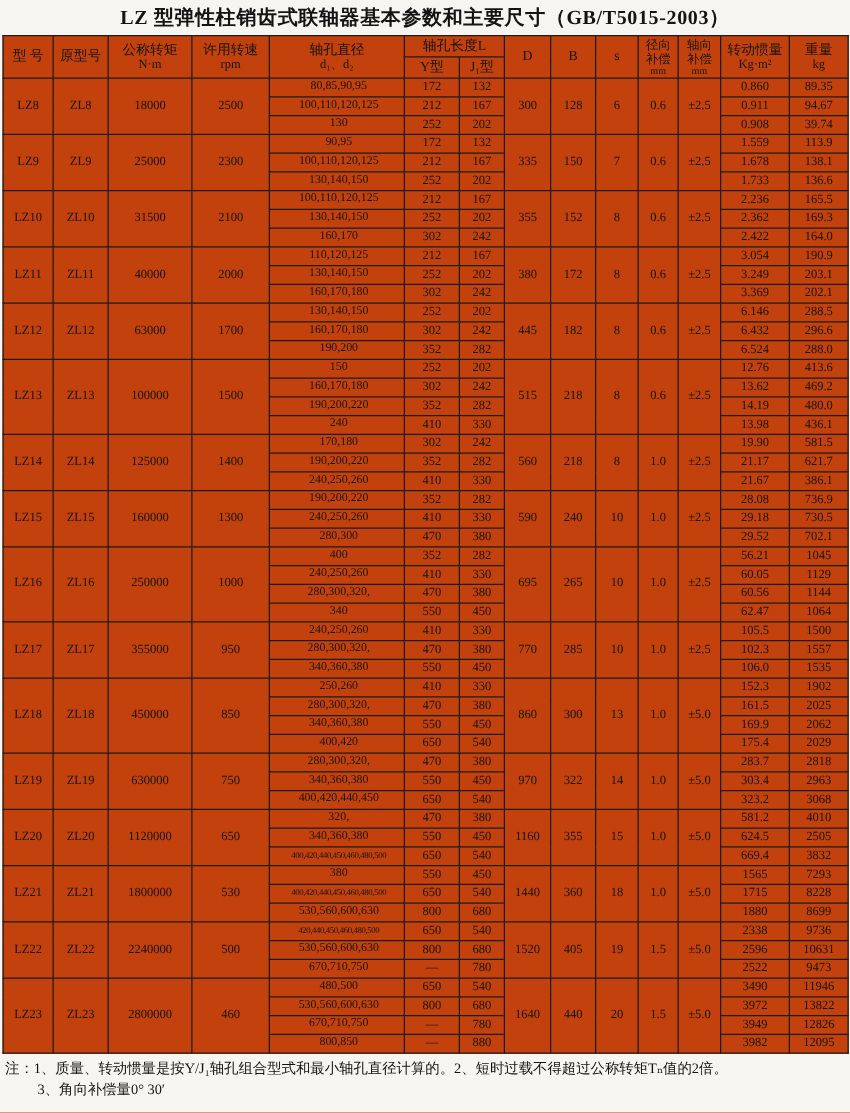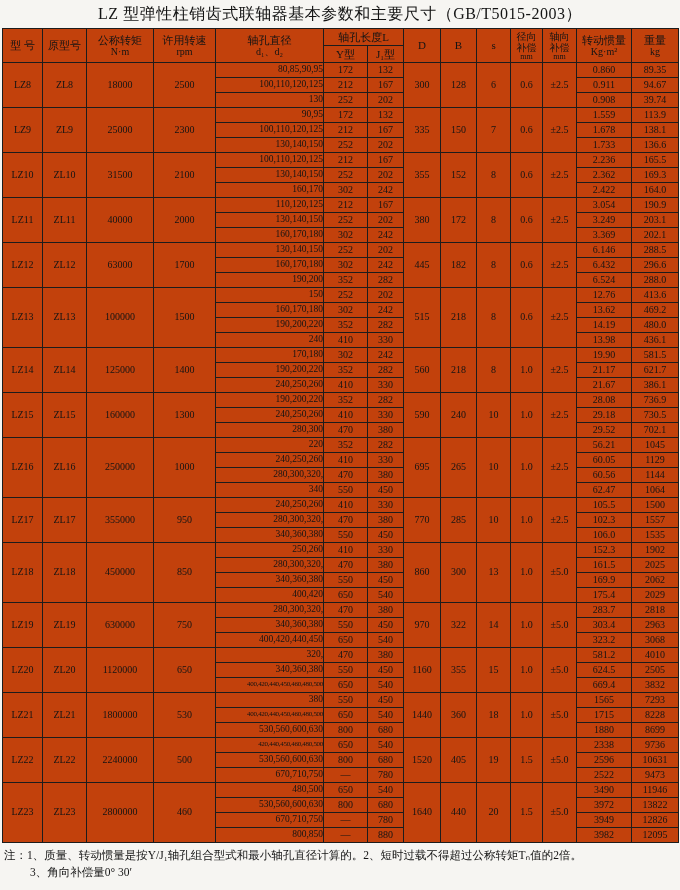--- a/index.html
+++ b/index.html
@@ -3,40 +3,40 @@
 <meta charset="utf-8">
 <style>
   html,body{margin:0;padding:0;}
   body{
     width:680px;height:890px;
     background:#f6f5f2;color:#141414;
     font-family:"Liberation Serif","DejaVu Serif",serif;
     overflow:hidden;
   }
   .title{
-    text-align:center;font-weight:normal;font-size:16px;
+    text-align:center;font-weight:bold;font-size:16px;
     padding:4px 0 3px 0;letter-spacing:0.5px;white-space:nowrap;
   }
   table{
     border-collapse:collapse;table-layout:fixed;
     width:676px;margin:0 2px;background:#c2410c;
   }
   th,td{
     border:1px solid #1c1c1c;
     text-align:center;vertical-align:middle;
     font-size:10px;line-height:1.05;
     padding:0;height:14px;overflow:hidden;white-space:nowrap;
   }
   thead th{font-weight:normal;font-size:11px;padding:1px 0;}
   thead .hline{display:block;line-height:1.15;}
   thead .hsub{display:block;font-size:10px;line-height:1.1;}
   thead .hmm{display:block;font-size:8px;line-height:1;}
-  td.bore{text-align:right;padding-left:3px;font-size:9.5px;}
+  td.bore{text-align:center;padding-left:3px;font-size:9.5px;}
   td.bore.tiny{font-size:7px;letter-spacing:-0.3px;margin-left:24px;}
-  .notes{font-size:11.5px;padding:4px 2px 0 4px;line-height:1.5;font-family:Liberation Serif, serif;}
+  .notes{font-size:11.5px;padding:4px 2px 0 4px;line-height:1.5;}
   .notes .n2{padding-left:26px;}
 </style>
 </head>
 <body>
 
 <div class="title">LZ 型弹性柱销齿式联轴器基本参数和主要尺寸（GB/T5015-2003）</div>
 
 <table>
   <colgroup>
     <col style="width:40px">
@@ -360,21 +360,21 @@
         <td>470</td>
         <td>380</td>
         <td>29.52</td>
         <td>702.1</td>
       </tr>
       <tr>
         <td rowspan="4">LZ16</td>
         <td rowspan="4">ZL16</td>
         <td rowspan="4">250000</td>
         <td rowspan="4">1000</td>
-        <td class="bore">220</td>
+        <td class="bore">400</td>
         <td>352</td>
         <td>282</td>
         <td rowspan="4">695</td>
         <td rowspan="4">265</td>
         <td rowspan="4">10</td>
         <td rowspan="4">1.0</td>
         <td rowspan="4">±2.5</td>
         <td>56.21</td>
         <td>1045</td>
       </tr>

